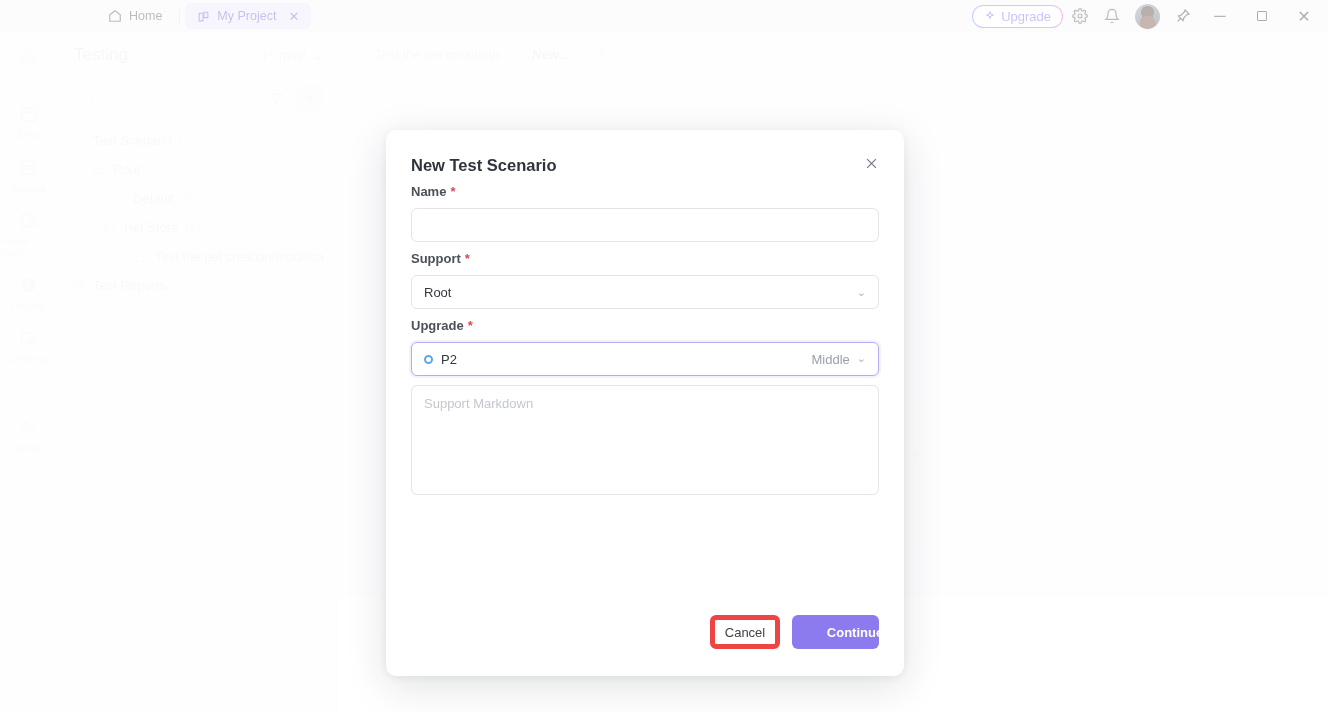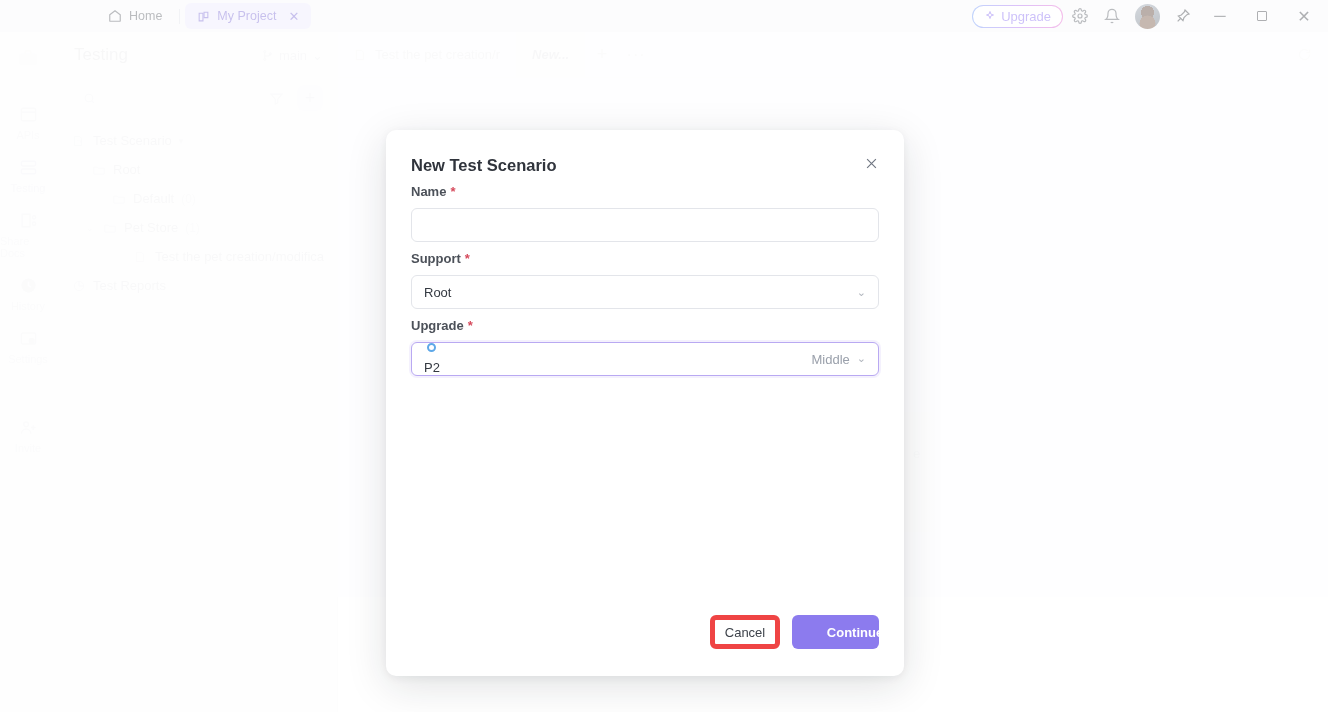--- a/index.html
+++ b/index.html
@@ -130,21 +130,21 @@
   .req { color:#d64a5c; font-weight:700; }
   .inp {
     width:468px; height:34px; border:1px solid #e3e5ea; border-radius:6px;
     background:#fff; display:flex; align-items:center; padding:0 12px;
     font-size:13px; color:#343941;
   }
   .inp input { border:0; outline:none; width:100%; font-size:13px; font-family:inherit; color:#343941; }
   .inp.select { justify-content:space-between; }
   .inp .chev { color:#b0b5bd; font-size:11px; }
   .inp.focused { border-color:#b9a9f2; box-shadow:0 0 0 2px rgba(167,147,240,0.13); }
-  .prio-left { display:flex; align-items:center; gap:8px;flex-direction:column; }
+  .prio-left { display:flex; align-items:center; gap:8px; }
   .prio-dot {
     width:9px; height:9px; border-radius:50%; border:2.3px solid #5ea8e8; background:#fff;
   }
   .prio-right { display:flex; align-items:flex-start; gap:7px; color:#9aa0ab; font-size:13px; }
   .ta {
     width:468px; height:110px; border:1px solid #e3e5ea; border-radius:6px;
     padding:10px 12px; font-size:13px; font-family:inherit; color:#343941;
     resize:none; outline:none; background:#fff;
   }
   .ta::placeholder { color:#c3c7ce; }
@@ -467,20 +467,21 @@
           <span>P2</span>
         </span>
         <span class="prio-right">
           <span>Middle</span>
           <span class="chev">⌄</span>
         </span>
       </div>
     </div>
 
     <div class="field">
+      <textarea class="ta" placeholder="Support Markdown" style=""></textarea>
     </div>
 
     <div class="modal-foot">
       <div class="btn cancel">Cancel</div>
       <div class="btn primary">Continue</div>
     </div>
   </div>
 
 </div>
 

